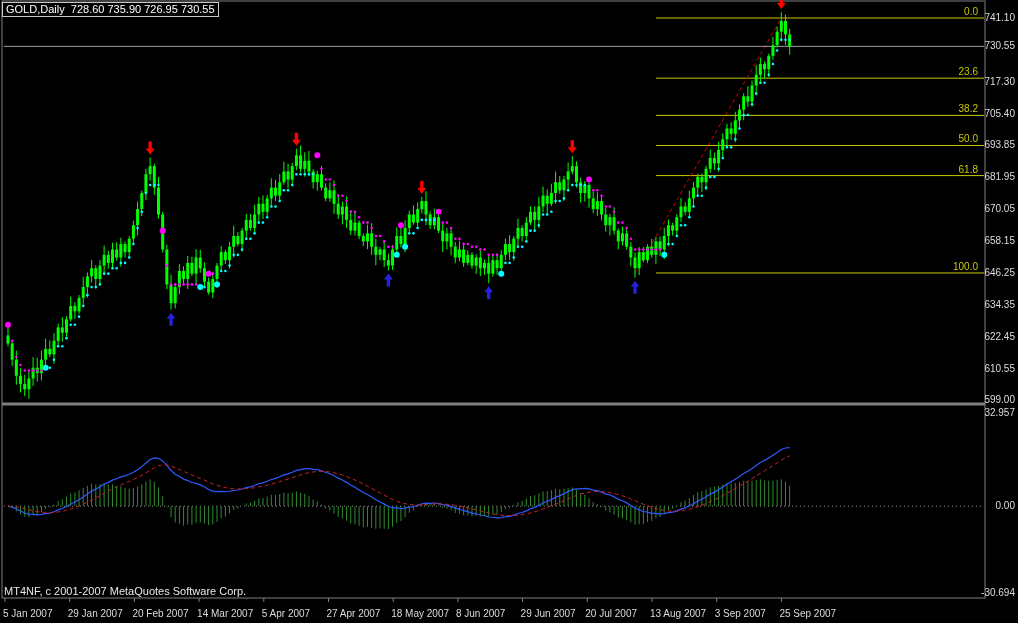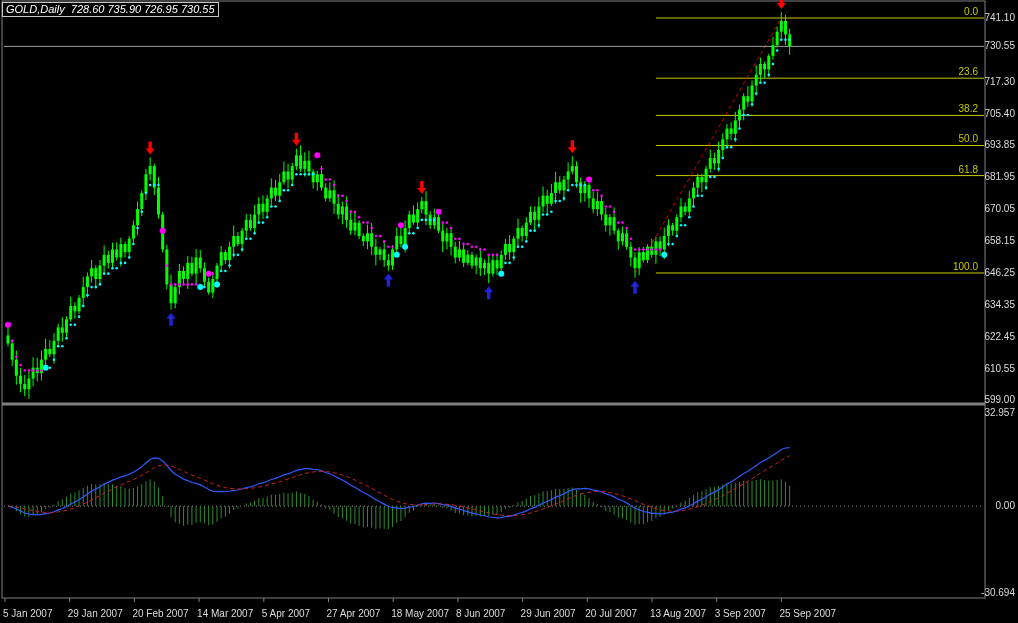--- a/index.html
+++ b/index.html
@@ -1,21 +1,21 @@
 <!DOCTYPE html>
 <html><head>
 <meta charset="utf-8">
 <style>
   html,body{margin:0;padding:0;background:#000;}
   .screen{position:relative;width:1018px;height:623px;background:#000;overflow:hidden;
           font-family:"Liberation Sans",sans-serif;}
   svg{display:block;position:absolute;left:0;top:0;}
   svg text{font-family:"Liberation Sans",sans-serif;}
   .label{position:absolute;color:#fff;font-size:11px;white-space:pre;line-height:13px;}
-  .boxed{border:1px solid #c8c8c8;padding:0 3px;background:#000;font-style:italic;}
+  .boxed{border:1px solid #c8c8c8;padding:0 3px;background:#000;}
   .title{left:2px;top:2px;}
   .macdlabel{left:2px;top:407px;}
   .copyright{left:4px;top:585px;color:#e8e8e8;}
 </style>
 </head>
 <body>
 
 <div class="screen">
   <svg width="1018" height="623" viewBox="0 0 1018 623">
     <g id="gBorders">
@@ -864,13 +864,14 @@
         <text x="650" y="617" fill="#DCDCDC" font-size="10">13 Aug 2007</text>
         <line x1="652" y1="598" x2="652" y2="602" stroke="#808080"></line>
         <text x="714.7" y="617" fill="#DCDCDC" font-size="10">3 Sep 2007</text>
         <line x1="716.7" y1="598" x2="716.7" y2="602" stroke="#808080"></line>
         <text x="779.4000000000001" y="617" fill="#DCDCDC" font-size="10">25 Sep 2007</text>
         <line x1="781.4000000000001" y1="598" x2="781.4000000000001" y2="602" stroke="#808080"></line>
       </g>
   </svg>
 
   <div class="label boxed title">GOLD,Daily  728.60 735.90 726.95 730.55</div>
+  <div class="label copyright">MT4NF, c 2001-2007 MetaQuotes Software Corp.</div>
 </div>
 
 </body></html>

